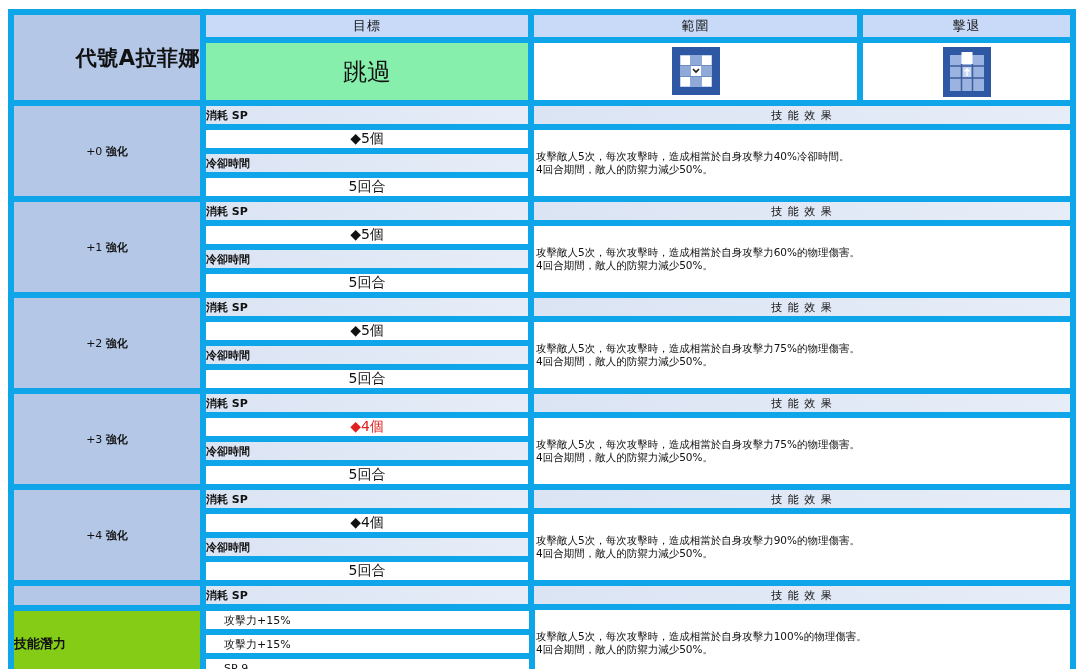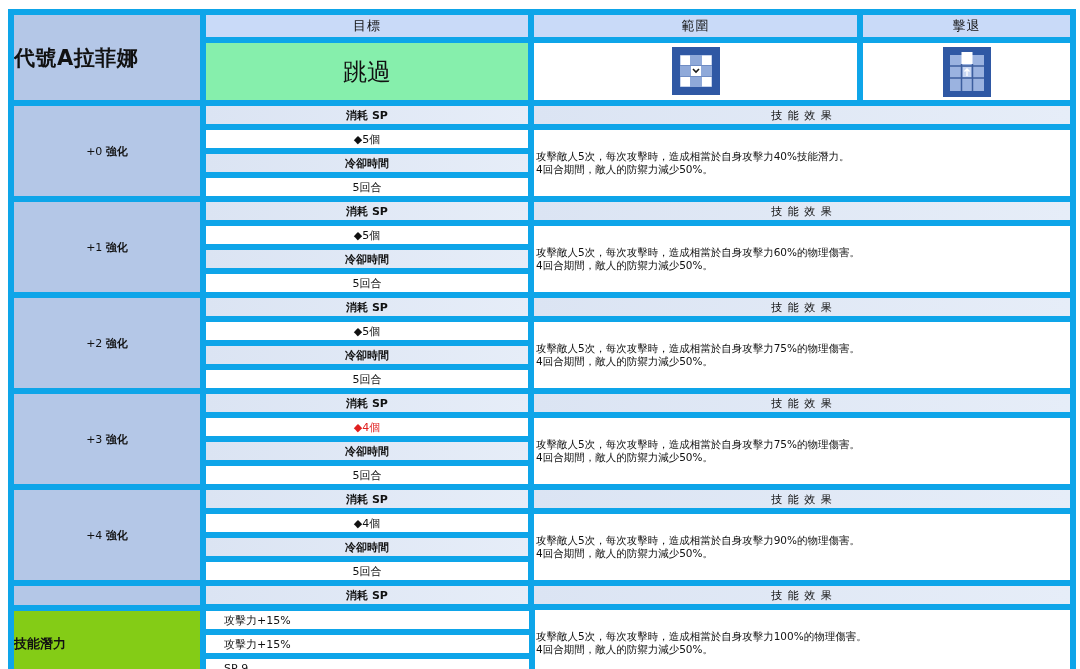--- a/index.html
+++ b/index.html
@@ -6,33 +6,33 @@
     body {
       width: 1080px; height: 669px; position: relative; overflow: hidden;
       font-family: "DejaVu Sans", "Liberation Sans", sans-serif;
       color: #111;
     }
     table { border-collapse: collapse; table-layout: fixed; position: absolute; }
     td { border: 6px solid #0ea5e9; padding: 0; overflow: hidden; white-space: nowrap; }
 
     #main { left: 8px; top: 9px; width: 1062px; }
     .name-cell {
-      background: #b4c7e7; text-align: left; vertical-align: middle;
+      background: #b4c7e7; text-align: right; vertical-align: middle;
       font-size: 21px; font-weight: bold; letter-spacing: 0.5px;
     }
     .hdr { background: #c9daf8; text-align: center; font-size: 13px; height: 22px; letter-spacing: 1px; }
     .val-big { background: #86efac; text-align: center; font-size: 24px; height: 57px; }
     .icon-cell { background: #fff; text-align: center; vertical-align: middle; height: 57px; }
 
     .lvl-cell { background: #b4c7e7; text-align: center; vertical-align: middle; font-size: 11px; margin-top: 20px; }
     .sub-hdr {
       background: linear-gradient(to right, #dbe4f3, #e6edf8);
-      text-align: center; font-size: 11px; font-weight: bold; height: 18px; margin-top: 24px;
-    }
-    .sub-val { background: #fff; text-align: center; font-size: 11px; height: 18px; }
+      text-align: left; font-size: 11px; font-weight: bold; height: 18px; margin-top: 24px;
+    }
+    .sub-val { background: #fff; text-align: center; font-size: 14px; height: 18px; }
     .sub-val.red { color: #e02020; }
     .eff-hdr {
       background: linear-gradient(to right, #dbe4f3, #e6edf8);
       text-align: center; font-size: 11px; letter-spacing: 1px; height: 18px;
     }
     .eff-text { background: #fff; font-size: 10.5px; line-height: 13px; padding-left: 2px; vertical-align: middle; }
     .eff-text span { display: block; }
     .lvl-cell .lvl-word { font-weight: bold; }
 
     #potential { left: 8px; top: 605px; width: 521px; }
@@ -93,21 +93,21 @@
       </td>
     </tr>
   <tr>
         <td class="lvl-cell" rowspan="4"><span>+0</span> <span class="lvl-word">強化</span></td>
         <td class="sub-hdr">消耗 SP</td>
         <td class="eff-hdr" colspan="2">技 能 效 果</td>
       </tr>
       <tr>
         <td class="sub-val">◆5個</td>
         <td class="eff-text" colspan="2" rowspan="3">
-          <span>攻擊敵人5次，每次攻擊時，造成相當於自身攻擊力40%技能潛力。</span>
+          <span>攻擊敵人5次，每次攻擊時，造成相當於自身攻擊力40%冷卻時間。</span>
           <span>4回合期間，敵人的防禦力減少50%。</span>
         </td>
       </tr>
       <tr>
         <td class="sub-hdr">冷卻時間</td>
       </tr>
       <tr>
         <td class="sub-val">5回合</td>
       </tr>
       <tr>

